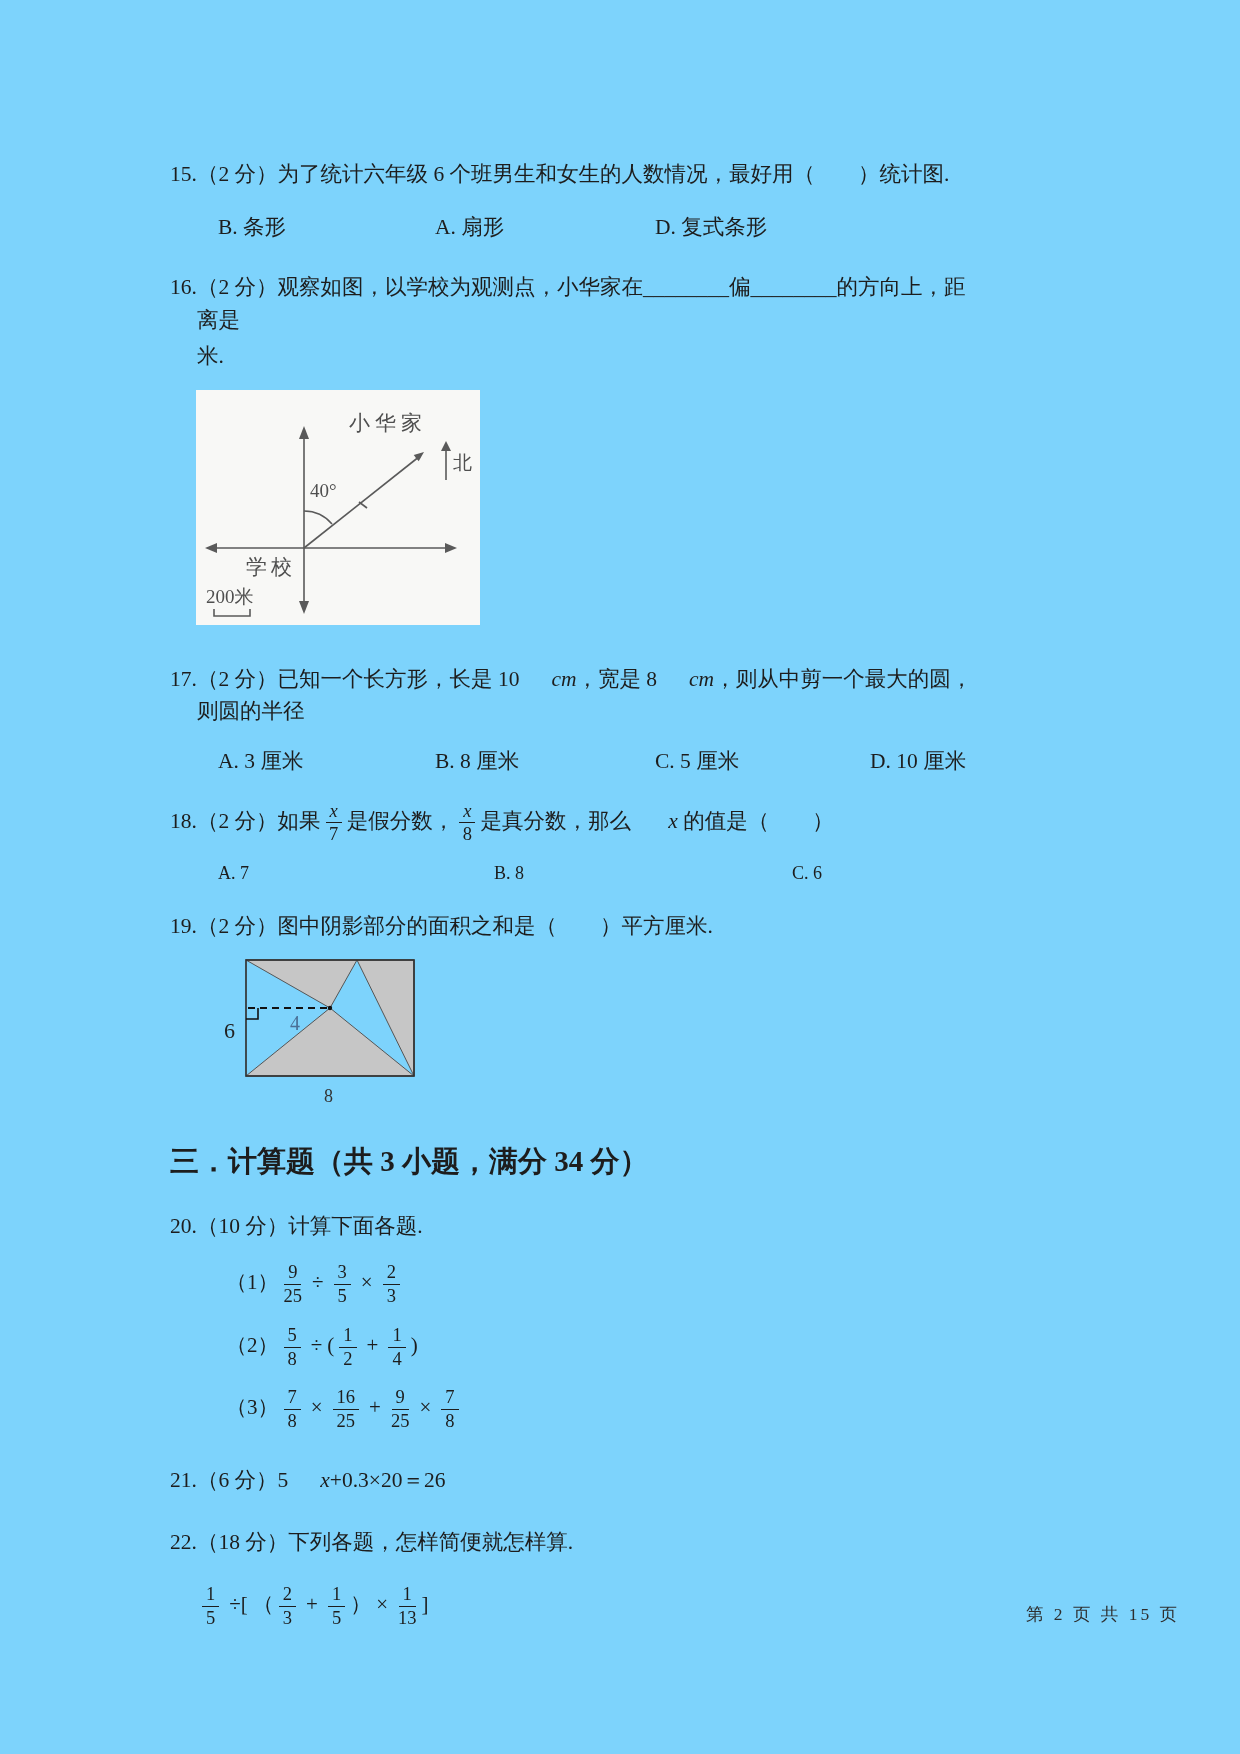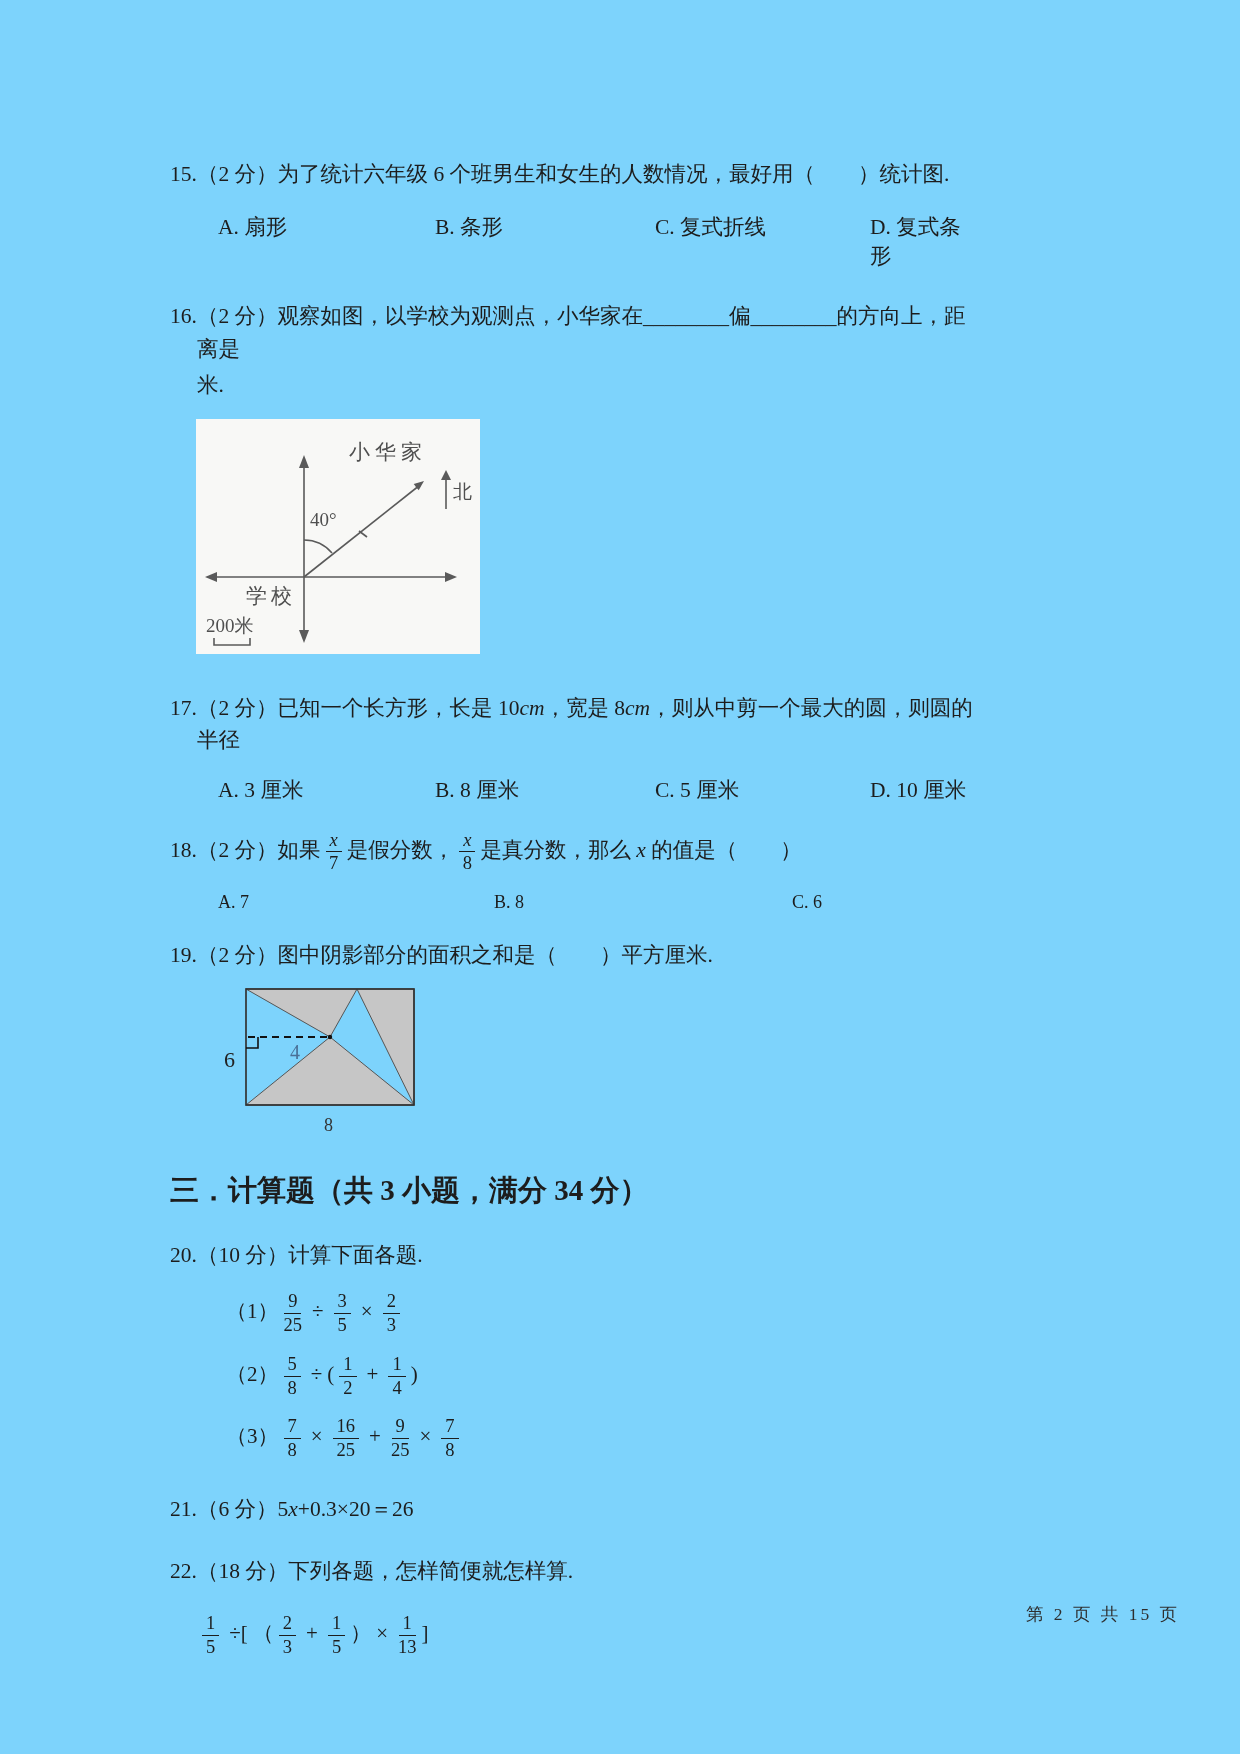--- a/index.html
+++ b/index.html
@@ -20,37 +20,36 @@
   svg text{font-family:"Liberation Serif","DejaVu Serif",serif;}
   
   .mathline{font-size:21.5px;margin-top:22px;line-height:1.4;}
   .exprline{font-size:21px;margin-top:14px;margin-left:56px;line-height:1.3;}
   .expr22{font-size:21px;margin-top:24px;margin-left:27px;line-height:1.3;}
   .frac{display:inline-flex;flex-direction:column;align-items:center;vertical-align:middle;
         margin:2px 5px;font-size:18.5px;line-height:1.12;}
   .frac .num{padding:0 4px 1px;border-bottom:1.7px solid #1d1d1d;text-align:center;}
   .frac .den{padding-top:1px;text-align:center;}
   .op{margin:0 5px;}
-  .it{font-style:italic;}
+  .it{font-style:italic;padding-left:32px;}
   .footer{position:absolute;top:1602px;left:60px;width:1120px;text-align:right;
           font-size:17.5px;letter-spacing:3px;color:#2e2e2e;
           font-family:"Liberation Serif","DejaVu Serif",serif;}
 </style>
 </head>
 <body>
 
 <div class="page">
   <div class="content">
 
     
     <div class="q">15.（2 分）为了统计六年级 6 个班男生和女生的人数情况，最好用（　　）统计图.</div>
     <div class="opts4">
+      <span>B. 条形</span>
       <span>A. 扇形</span>
-      <span>B. 条形</span>
-      <span>C. 复式折线</span>
       <span>D. 复式条形</span>
     </div>
 
     
     <div class="q mt">16.（2 分）观察如图，以学校为观测点，小华家在________偏________的方向上，距离是</div>
     <div class="cont-line">米.</div>
 
     <svg class="fig16" width="284" height="235" viewBox="0 0 284 235">
       <g stroke="#5a5a5a" stroke-width="1.6" fill="none">
         <line x1="108" y1="44" x2="108" y2="216"></line>

